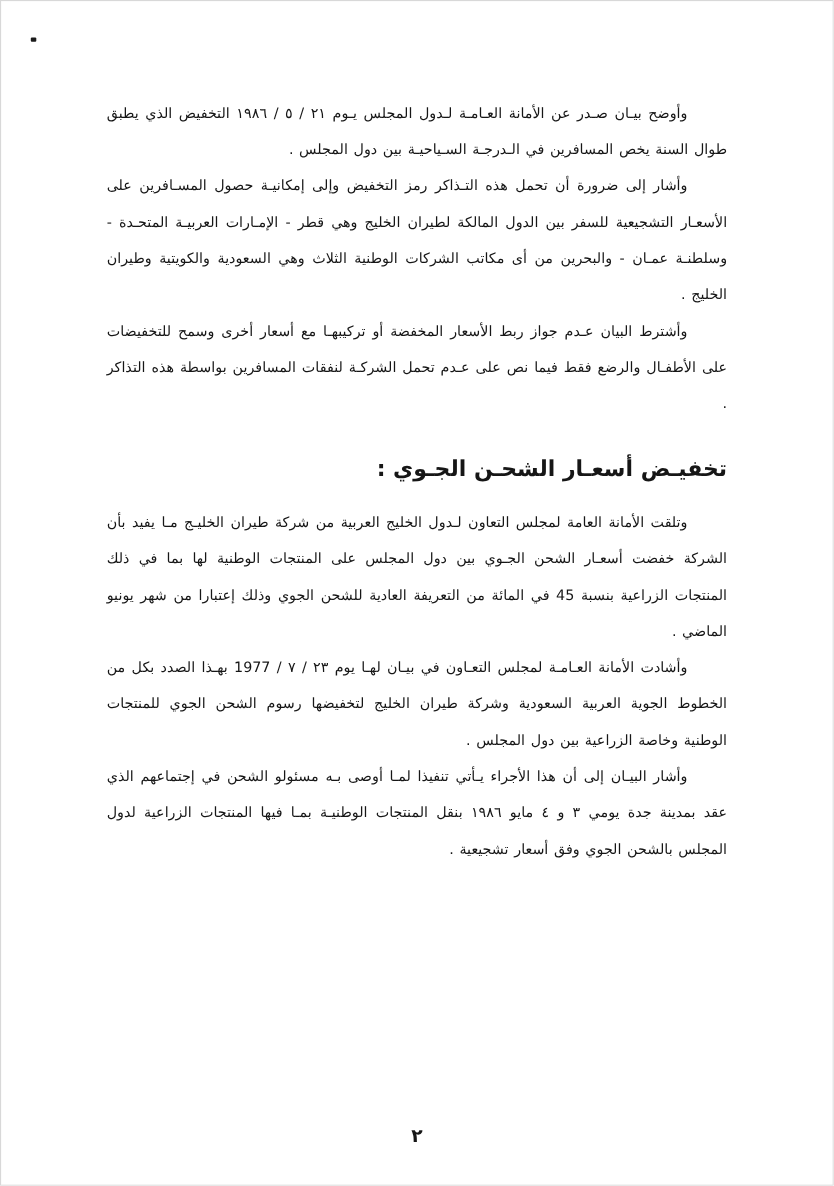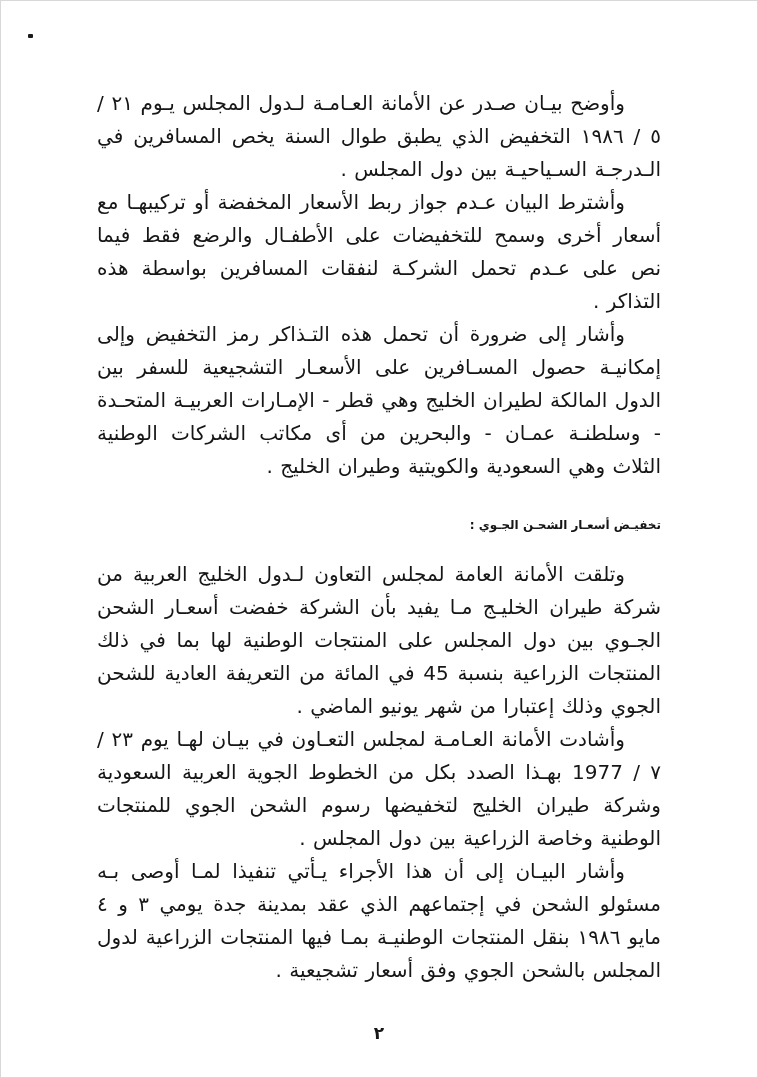--- a/index.html
+++ b/index.html
@@ -20,29 +20,29 @@
   }
   .text-block {
     position: absolute;
     top: 86px;
     right: 96px;
     left: 96px;
     direction: rtl;
   }
   .para {
     margin: 0;
-    font-size: 20px;
+    font-size: 13px;
     line-height: 33px;
     text-align: justify;
     text-indent: 36px;
     word-spacing: 1px;
   }
   .heading {
     margin: 26px 0 16px 0;
-    font-size: 12px;
+    font-size: 20px;
     font-weight: bold;
     line-height: 33px;
     text-indent: 0;
     text-align: right;
   }
   .page-number {
     position: absolute;
     bottom: 34px;
     left: 0;
     width: 100%;
@@ -62,22 +62,22 @@
 </style>
 </head>
 <body>
 
 <div class="page">
 
   <div class="scan-artifact-1"></div>
 
   <div class="text-block">
     <p class="para">وأوضح بيـان صـدر عن الأمانة العـامـة لـدول المجلس يـوم ٢١ / ٥ / ١٩٨٦ التخفيض الذي يطبق طوال السنة يخص المسافرين في الـدرجـة السـياحيـة بين دول المجلس .</p>
+    <p class="para">وأشار إلى ضرورة أن تحمل هذه التـذاكر رمز التخفيض وإلى إمكانيـة حصول المسـافرين على الأسعـار التشجيعية للسفر بين الدول المالكة لطيران الخليج وهي قطر - الإمـارات العربيـة المتحـدة - وسلطنـة عمـان - والبحرين من أى مكاتب الشركات الوطنية الثلاث وهي السعودية والكويتية وطيران الخليج .</p>
     <p class="para">وأشترط البيان عـدم جواز ربط الأسعار المخفضة أو تركيبهـا مع أسعار أخرى وسمح للتخفيضات على الأطفـال والرضع فقط فيما نص على عـدم تحمل الشركـة لنفقات المسافرين بواسطة هذه التذاكر .</p>
-    <p class="para">وأشار إلى ضرورة أن تحمل هذه التـذاكر رمز التخفيض وإلى إمكانيـة حصول المسـافرين على الأسعـار التشجيعية للسفر بين الدول المالكة لطيران الخليج وهي قطر - الإمـارات العربيـة المتحـدة - وسلطنـة عمـان - والبحرين من أى مكاتب الشركات الوطنية الثلاث وهي السعودية والكويتية وطيران الخليج .</p>
 
     <h2 class="heading">تخفيـض أسعـار الشحـن الجـوي :</h2>
 
     <p class="para">وتلقت الأمانة العامة لمجلس التعاون لـدول الخليج العربية من شركة طيران الخليـج مـا يفيد بأن الشركة خفضت أسعـار الشحن الجـوي بين دول المجلس على المنتجات الوطنية لها بما في ذلك المنتجات الزراعية بنسبة 45 في المائة من التعريفة العادية للشحن الجوي وذلك إعتبارا من شهر يونيو الماضي .</p>
     <p class="para">وأشادت الأمانة العـامـة لمجلس التعـاون في بيـان لهـا يوم ٢٣ / ٧ / 1977 بهـذا الصدد بكل من الخطوط الجوية العربية السعودية وشركة طيران الخليج لتخفيضها رسوم الشحن الجوي للمنتجات الوطنية وخاصة الزراعية بين دول المجلس .</p>
     <p class="para">وأشار البيـان إلى أن هذا الأجراء يـأتي تنفيذا لمـا أوصى بـه مسئولو الشحن في إجتماعهم الذي عقد بمدينة جدة يومي ٣ و ٤ مايو ١٩٨٦ بنقل المنتجات الوطنيـة بمـا فيها المنتجات الزراعية لدول المجلس بالشحن الجوي وفق أسعار تشجيعية .</p>
   </div>
 
   <div class="page-number">٢</div>
 

